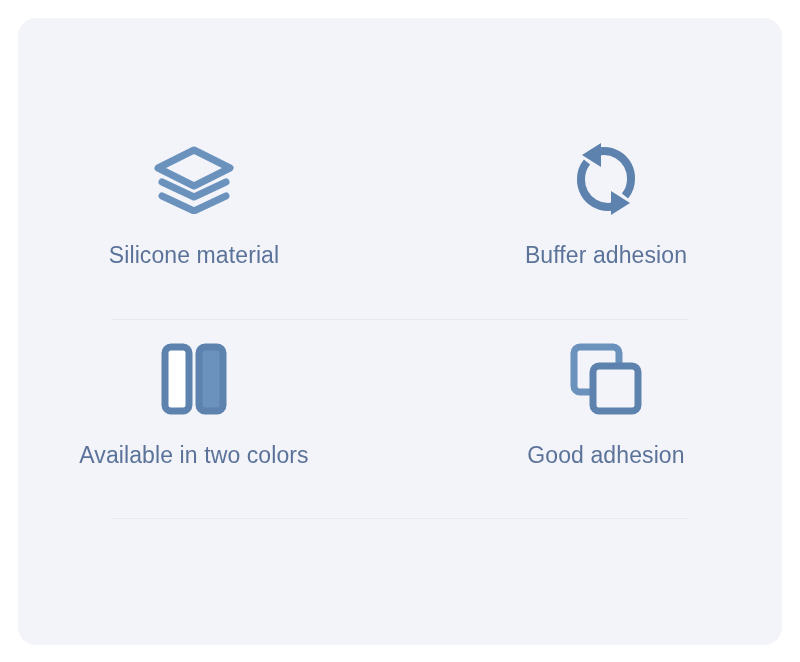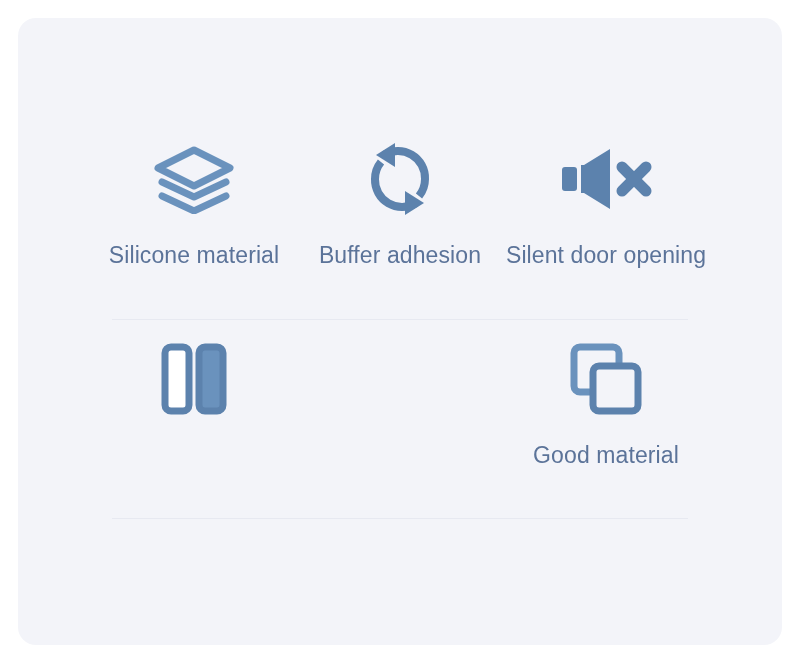--- a/index.html
+++ b/index.html
@@ -112,56 +112,43 @@
           <svg width="76" height="78" viewBox="0 0 76 78" aria-hidden="true">
             <path d="M 22 15 A 27 27 0 0 1 63 39 A 27 27 0 0 1 57 56" fill="none" stroke="#5c82ad" stroke-width="8" stroke-linecap="butt"></path>
             <polygon points="33,3 33,27 14,15" fill="#5c82ad"></polygon>
             <path d="M 54 63 A 27 27 0 0 1 13 39 A 27 27 0 0 1 19 22" fill="none" stroke="#5c82ad" stroke-width="8" stroke-linecap="butt"></path>
             <polygon points="43,75 43,51 62,63" fill="#5c82ad"></polygon>
           </svg>
         </div>
         <div class="feature-label">Buffer adhesion</div>
       </div>
 
-      <div class="feature-item">
-        <div class="feature-icon">
-          <svg width="92" height="64" viewBox="0 0 92 64" aria-hidden="true">
-            <rect x="2" y="20" width="15" height="24" rx="3" fill="#5c82ad"></rect>
-            <polygon points="24,18 50,2 50,62 24,46" fill="#5c82ad"></polygon>
-            <rect x="21" y="18" width="6" height="28" fill="#5c82ad"></rect>
-            <g stroke="#5c82ad" stroke-width="11" stroke-linecap="round">
-              <line x1="62" y1="20" x2="86" y2="44"></line>
-              <line x1="86" y1="20" x2="62" y2="44"></line>
-            </g>
-          </svg>
-        </div>
-        <div class="feature-label">Silent door opening</div>
-      </div>
 
     </div>
 
     <div class="feature-row row-2">
 
       <div class="feature-item">
         <div class="feature-icon">
           <svg width="66" height="72" viewBox="0 0 66 72" aria-hidden="true">
             <rect x="4" y="4" width="24" height="64" rx="6" fill="#ffffff" stroke="#5c82ad" stroke-width="7"></rect>
             <rect x="38" y="4" width="24" height="64" rx="6" fill="#6a92bd" stroke="#5c82ad" stroke-width="7"></rect>
           </svg>
         </div>
+        <div class="feature-label">Available in two colors</div>
       </div>
 
       <div class="feature-item">
         <div class="feature-icon">
           <svg width="74" height="74" viewBox="0 0 74 74" aria-hidden="true">
             <rect x="5" y="5" width="45" height="45" rx="6" fill="none" stroke="#6a92bd" stroke-width="7"></rect>
             <rect x="24" y="24" width="45" height="45" rx="6" fill="#f3f4f9" stroke="#5c82ad" stroke-width="7"></rect>
           </svg>
         </div>
-        <div class="feature-label">Good material</div>
+        <div class="feature-label">Good adhesion</div>
       </div>
 
 
     </div>
 
     <div class="divider divider-1"></div>
     <div class="divider divider-2"></div>
 
   </div>
 </div>

